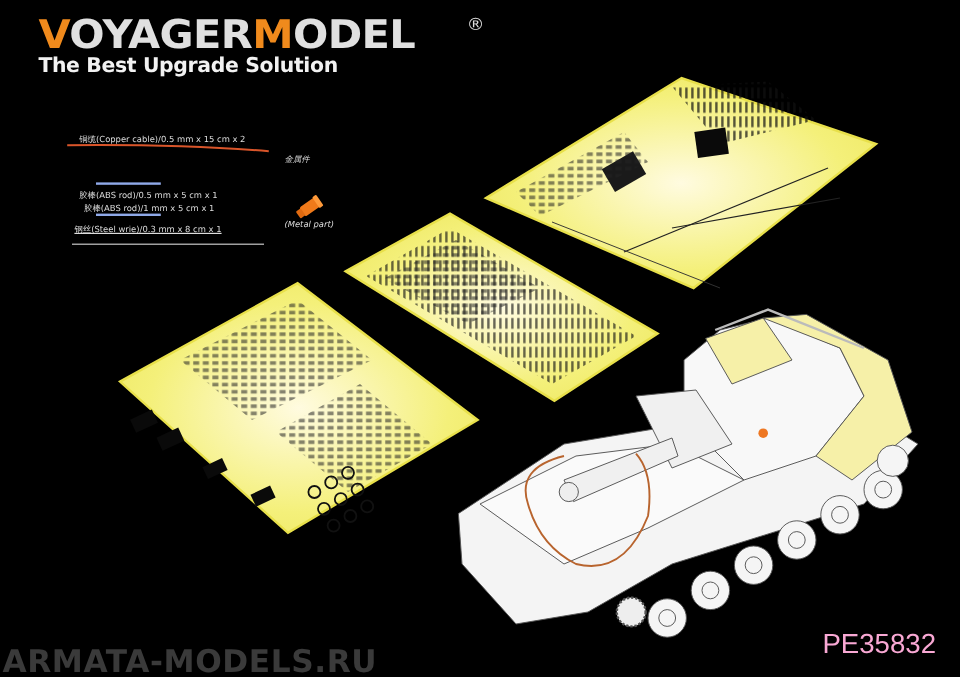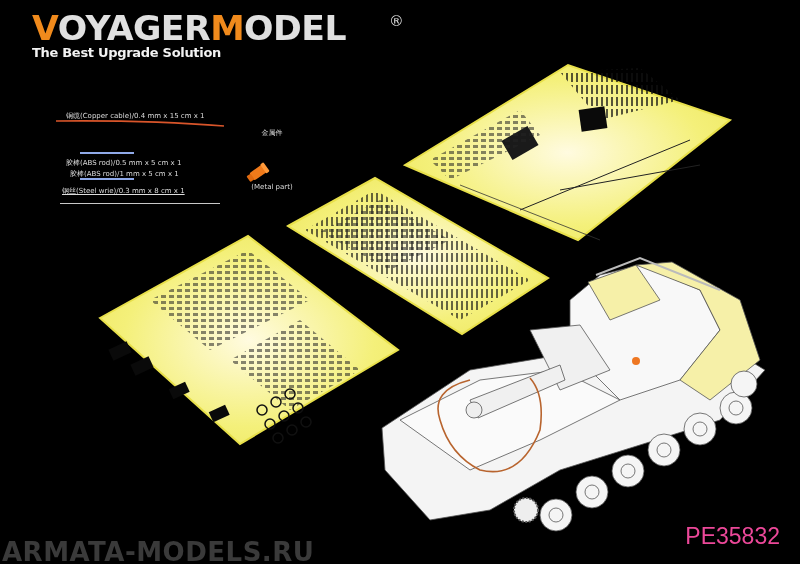--- a/index.html
+++ b/index.html
@@ -2,42 +2,42 @@
 <html><head>
 <meta charset="utf-8">
 <style>
   html, body { margin:0; padding:0; background:#000; }
   body { width:800px; height:564px; position:relative; overflow:hidden; font-family:"DejaVu Sans", sans-serif; color:#fff; }
   .abs { position:absolute; }
 
   .logo { left:32px; top:12px; font-family:"DejaVu Sans", sans-serif; font-weight:bold; font-size:33px; letter-spacing:-0.5px; line-height:1; color:#e0e0e0; transform:scaleX(1.05); transform-origin:left; }
   .logo .accent { color:#f08a1c; }
   .logo .reg { position:absolute; left:340px; top:2px; font-size:14px; color:#ddd; font-weight:normal; }
-  .tagline { left:32px; top:45px; font-size:13px; color:#f2f2f2; font-weight:bold; letter-spacing:-0.3px; }
+  .tagline { left:32px; top:45px; font-size:17px; color:#f2f2f2; font-weight:bold; letter-spacing:-0.3px; }
 
   .mat-label { font-size:7px; color:#ddd; white-space:nowrap; }
   .line { height:2px; }
 
-  .metal-label { font-size:7px; color:#ddd; text-align:center; width:70px; }
+  .metal-label { font-size:7px; color:#ddd; text-align:left; width:70px;font-style:italic; }
 
-  .code { right:20px; top:523px; font-family:"Liberation Sans", sans-serif; font-size:23px; color:#ec4899; }
+  .code { right:20px; top:523px; font-family:"Liberation Sans", sans-serif; font-size:23px; color:#f9a8d4; }
   .watermark { left:2px; top:537px; font-family:"DejaVu Sans", sans-serif; font-weight:bold; font-size:26px; color:#3a3a3a; letter-spacing:0.5px; white-space:nowrap; }
 
   svg { position:absolute; left:0; top:0; }
 </style>
 </head>
 <body>
 
 <div class="abs logo">
   <span class="accent">V</span><span>OYAGER</span><span class="accent">M</span><span>ODEL</span>
   <span class="reg">®</span>
 </div>
 <div class="abs tagline">The Best Upgrade Solution</div>
 
-<div class="abs mat-label" style="left:66px;top:111px;">铜缆(Copper cable)/0.4 mm x 15 cm x 1</div>
+<div class="abs mat-label" style="left:66px;top:111px;">铜缆(Copper cable)/0.5 mm x 15 cm x 2</div>
 <div class="abs mat-label" style="left:70px;top:136px;margin-top:33px;">胶棒(ABS rod)/1 mm x 5 cm x 1</div>
 <div class="abs line" style="left:80px;top:152px;width:54px;background:#8fa9e8;"></div>
 <div class="abs mat-label" style="left:66px;top:158px;">胶棒(ABS rod)/0.5 mm x 5 cm x 1</div>
 <div class="abs line" style="left:80px;top:178px;width:54px;background:#8fa9e8;"></div>
 <div class="abs mat-label" style="left:62px;top:186px;text-decoration:underline;">钢丝(Steel wrie)/0.3 mm x 8 cm x 1</div>
 <div class="abs line" style="left:60px;top:203px;width:160px;height:1px;background:#c8c8c8;"></div>
 
 <div class="abs metal-label" style="left:237px;top:128px;">金属件</div>
 <div class="abs metal-label" style="left:237px;top:139px;margin-top:44px;">(Metal part)</div>
 

